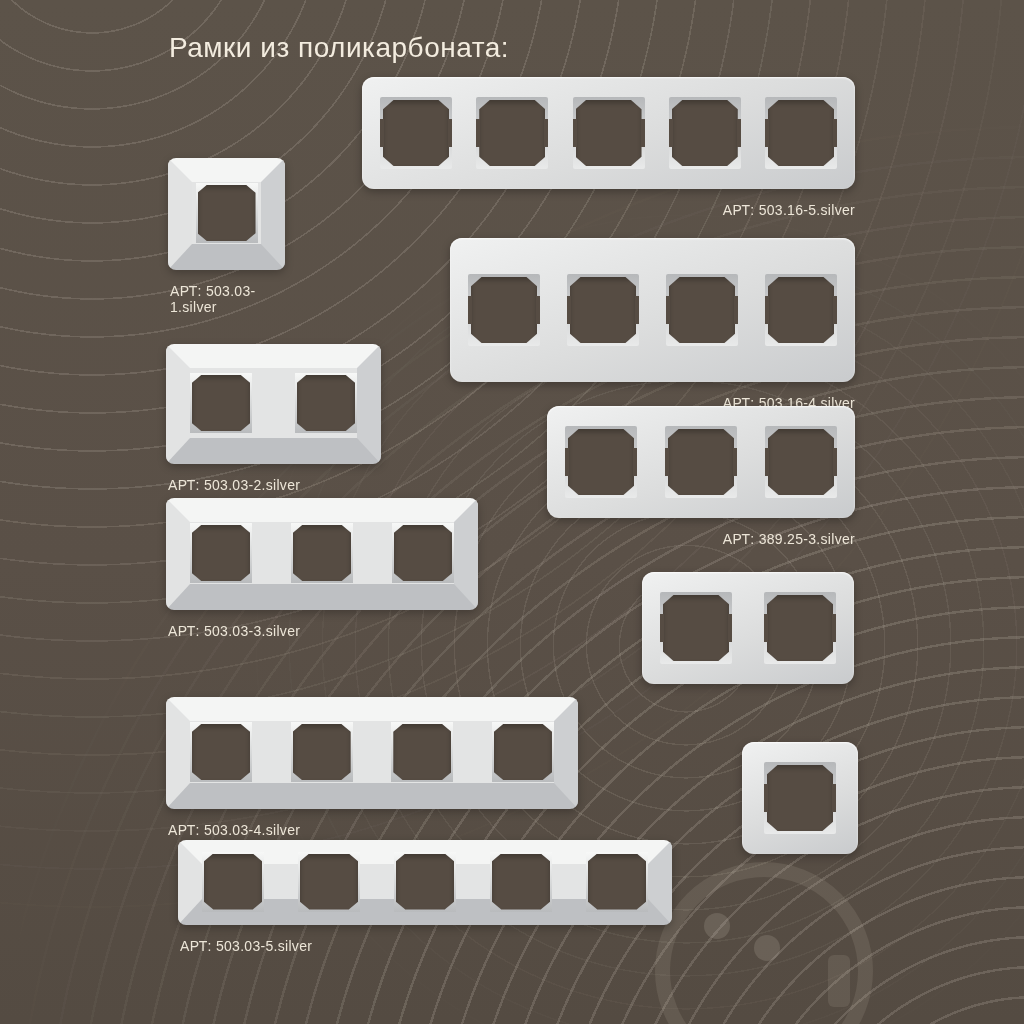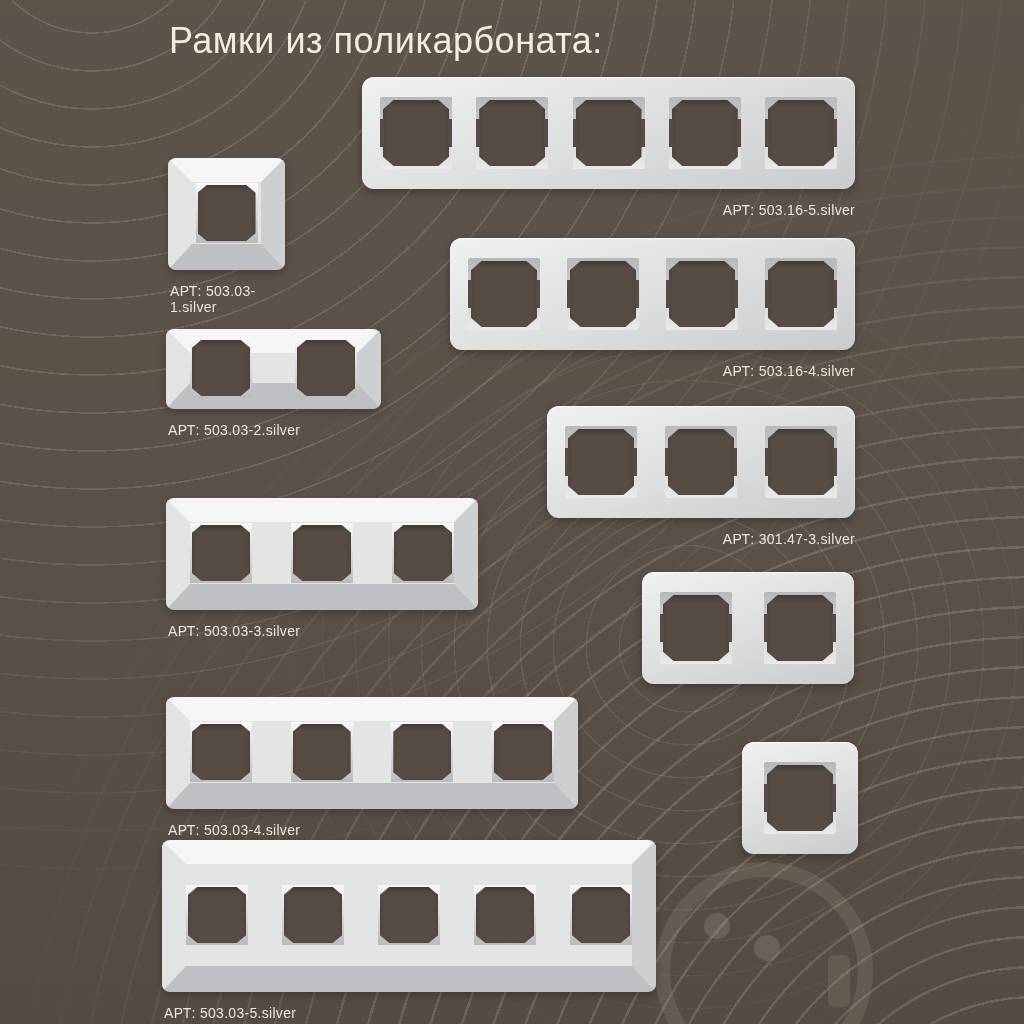--- a/index.html
+++ b/index.html
@@ -32,21 +32,21 @@
   .socket{position:absolute;left:655px;top:862px;width:218px;height:218px;
     border:15px solid rgba(233,224,209,.10);border-radius:50%;box-sizing:border-box;}
   .socket .pin{position:absolute;width:26px;height:26px;border-radius:50%;
     background:rgba(233,224,209,.14);}
   .socket .pin.left{left:34px;top:36px;}
   .socket .pin.right{left:84px;top:58px;}
   .socket .ground{position:absolute;right:8px;top:78px;width:22px;height:52px;
     background:rgba(233,224,209,.10);border-radius:6px;}
 
   
-  .title{position:absolute;left:169px;top:20px;font-size:36px;letter-spacing:.5px;
+  .title{position:absolute;left:169px;top:32px;font-size:28px;letter-spacing:.5px;
     color:var(--title,#F3ECDF);}
 
   
   .product{position:absolute;}
   .frame{position:absolute;inset:0;box-sizing:border-box;}
   
   .f03{
     border-style:solid;border-width:24px 24px 26px 24px;
     border-color:#f4f5f4 #cdcfd1 #bec0c3 #e2e3e3;
     background:#e3e4e4;border-radius:8px;
@@ -75,27 +75,27 @@
   .f16 .cell::after{right:0;}
 
   .label{position:absolute;top:calc(100% + 13px);font-size:14px;letter-spacing:.3px;
     color:var(--label,#EDE6D8);white-space:pre-line;}
   .l-left{left:2px;text-align:left;}
   .l-right{right:0;text-align:right;}
 
   
   .p1{left:168px;top:158px;width:117px;height:112px;}
   .p2{left:362px;top:77px;width:493px;height:112px;}
-  .p3{left:166px;top:329px;width:215px;height:80px;text-decoration:underline;}
-  .p4{left:450px;top:238px;width:405px;height:112px;}
+  .p3{left:166px;top:344px;width:215px;height:120px;text-decoration:underline;}
+  .p4{left:450px;top:238px;width:405px;height:144px;}
   .p5{left:166px;top:498px;width:312px;height:112px;}
   .p6{left:547px;top:406px;width:308px;height:112px;}
   .p7{left:166px;top:697px;width:412px;height:112px;}
   .p8{left:642px;top:572px;width:212px;height:112px;}
-  .p9{left:162px;top:840px;width:494px;height:152px;border-radius:29px;}
+  .p9{left:178px;top:840px;width:494px;height:85px;border-radius:29px;}
   .p10{left:742px;top:742px;width:116px;height:112px;}
 </style>
 </head>
 <body>
 
 <div class="contours c-topleft"></div>
 <div class="contours c-mid"></div>
 <div class="contours c-bottomright"></div>
 <div class="socket">
   <div class="pin left"></div>
@@ -197,21 +197,21 @@
           <div class="hole"></div>
         </div>
         <div class="cell">
           <div class="hole"></div>
         </div>
         <div class="cell">
           <div class="hole"></div>
         </div>
       </div>
     </div>
-  <div class="label l-right">АРТ: 301.47-3.silver</div>
+  <div class="label l-right">АРТ: 389.25-3.silver</div>
 </div>
 
 <div class="product p7">
   <div class="frame f03">
       <div class="holes">
         <div class="cell">
           <div class="hole"></div>
         </div>
         <div class="cell">
           <div class="hole"></div>

